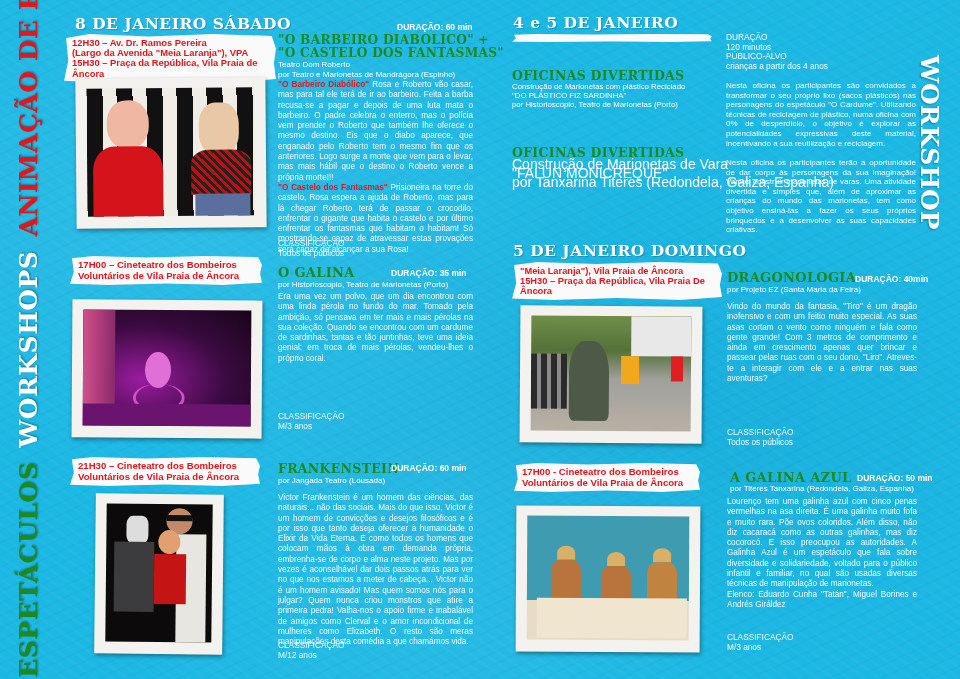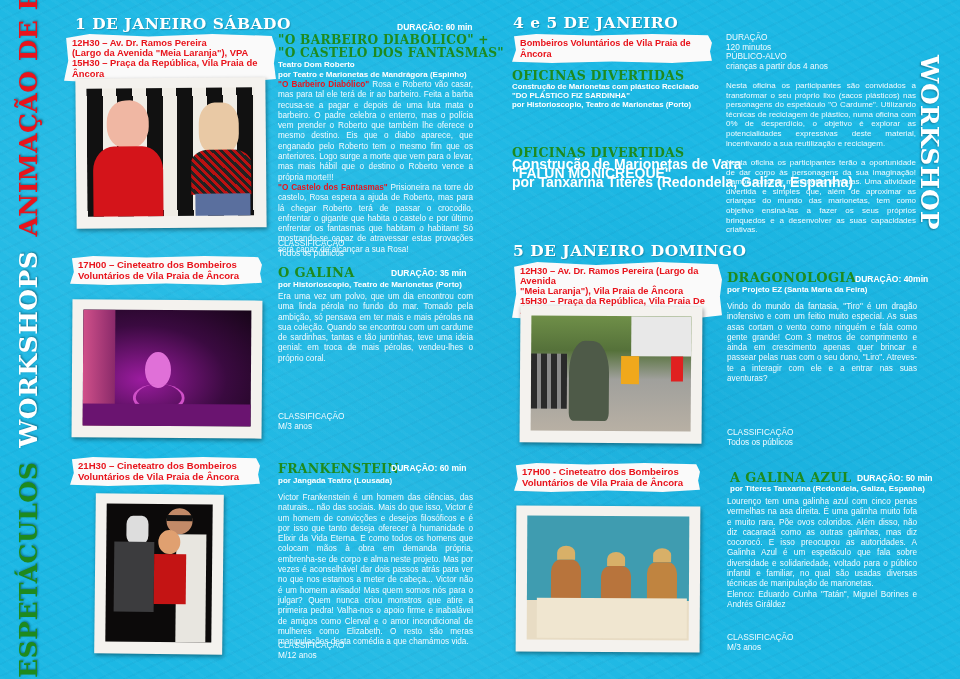--- a/index.html
+++ b/index.html
@@ -21,35 +21,35 @@
 .vright{position:absolute;left:944px;top:55px;transform-origin:0 0;transform:rotate(90deg);
  font-family:"DejaVu Serif",serif;font-weight:bold;font-size:25px;color:#fff;text-shadow:1px 1px 2px rgba(0,0,0,.3);white-space:nowrap}
 .day{font-family:"DejaVu Serif",serif;font-weight:bold;font-size:15.5px;color:#fff;letter-spacing:.5px;text-shadow:1px 1px 1px rgba(0,0,0,.2)}
 .tape{background:#fafafa;color:#e8141c;font-weight:bold;font-size:9.6px;line-height:10.5px;padding:4px 8px;
  clip-path:polygon(1% 8%,12% 0,40% 5%,70% 0,98% 4%,100% 30%,99% 60%,100% 92%,80% 100%,50% 95%,20% 100%,0 96%,2% 55%);
  box-shadow:0 1px 2px rgba(0,0,0,.2)}
 .photo{background:#f4f2ee;padding:10px 11px 12px;box-shadow:1px 2px 4px rgba(0,0,0,.4)}
 .photo .img{width:100%;height:100%}
 .title{font-family:"DejaVu Serif",serif;font-weight:bold;color:#1e8a1e;font-size:13px;letter-spacing:.3px;line-height:13px}
 .dur{font-weight:bold;font-size:8.5px;color:#fff}
-.by{font-weight:bold;font-size:8px;color:#fff;line-height:10px}
+.by{font-weight:normal;font-size:8px;color:#fff;line-height:10px}
 .body{font-size:8.2px;line-height:10.3px;text-align:justify;color:#f2fbff}
 .body b{color:#e8141c}
 .cls{font-size:8.3px;line-height:10.3px;color:#f2fbff}
 </style>
 </head>
 <body>
 
 <div class="vside">
   <span class="green">ESPETÁCULOS</span><span class="white">WORKSHOPS</span><span class="red">ANIMAÇÃO DE RUA</span>
 </div>
 
 <div class="vright">WORKSHOP</div>
 
-<div class="abs day" style="left:75px;top:14px">1 DE JANEIRO SÁBADO</div>
+<div class="abs day" style="left:75px;top:14px">8 DE JANEIRO SÁBADO</div>
 
 <div class="abs tape" style="left:64px;top:34px;width:212px;font-size:9.4px;line-height:10.2px">
   <div>12H30 – Av. Dr. Ramos Pereira</div>
   <div>(Largo da Avenida "Meia Laranja"), VPA</div>
   <div>15H30 – Praça da República, Vila Praia de Âncora</div>
 </div>
 <div class="abs photo" style="left:76px;top:78px;width:190px;height:150px;transform:rotate(-0.5deg)">
   <div class="img" style="background:repeating-linear-gradient(90deg,#111 0 16px,#f0ede6 16px 30px);position:relative;overflow:hidden">
     <div style="position:absolute;left:20px;top:12px;width:42px;height:48px;border-radius:45%;background:#f0b7a3"></div>
     <div style="position:absolute;left:6px;top:58px;width:70px;height:80px;background:#d4141a;border-radius:30% 30% 0 0"></div>
@@ -123,21 +123,20 @@
 <div class="abs body" style="left:278px;top:493px;width:195px">
   <span>Victor Frankenstein é um homem das ciências, das naturais... não das sociais. Mais do que isso, Victor é um homem de convicções e desejos filosóficos e é por isso que tanto deseja oferecer à humanidade o Elixir da Vida Eterna. E como todos os homens que colocam mãos à obra em demanda própria, embrenha-se de corpo e alma neste projeto. Mas por vezes é aconselhável dar dois passos atrás para ver no que nos estamos a meter de cabeça... Victor não é um homem avisado! Mas quem somos nós para o julgar? Quem nunca criou monstros que atire a primeira pedra! Valha-nos o apoio firme e inabalável de amigos como Clerval e o amor incondicional de mulheres como Elizabeth. O resto são meras manipulações desta comédia a que chamámos vida.</span>
 </div>
 <div class="abs cls" style="left:278px;top:640px">
   <div>CLASSIFICAÇÃO</div>
   <div>M/12 anos</div>
 </div>
 
 <div class="abs day" style="left:513px;top:13px">4 e 5 DE JANEIRO</div>
 <div class="abs tape" style="left:512px;top:34px;width:200px;font-size:9.2px">
-  <div>Bombeiros Voluntários de Vila Praia de Âncora</div>
 </div>
 <div class="abs cls" style="left:726px;top:33px;line-height:9.7px">
   <div>DURAÇÃO</div>
   <div>120 minutos</div>
   <div>PÚBLICO-ALVO</div>
   <div>crianças a partir dos 4 anos</div>
 </div>
 
 <div class="abs title" style="left:512px;top:69px;font-size:12.5px">OFICINAS DIVERTIDAS</div>
 <div class="abs by" style="left:512px;top:83px;line-height:8.8px;font-size:7.8px">
@@ -151,21 +150,20 @@
 <div class="abs by" style="left:512px;top:160px;line-height:8.8px;font-size:14px">
   <div>Construção de Marionetas de Vara</div>
   <div>"FAI UN MONICREQUE"</div>
   <div>por Tanxarina Titeres (Redondela, Galiza, Espanha)</div>
 </div>
 <div class="abs body" style="left:726px;top:158px;width:190px;line-height:9.6px;font-size:8px">Nesta oficina os participantes terão a oportunidade de dar corpo às personagens da sua imaginação! Vamos construir marionetas de varas. Uma atividade divertida e simples que, além de aproximar as crianças do mundo das marionetas, tem como objetivo ensiná-las a fazer os seus próprios brinquedos e a desenvolver as suas capacidades criativas.</div>
 
 <div class="abs day" style="left:513px;top:241px">5 DE JANEIRO DOMINGO</div>
 
 <div class="abs tape" style="left:512px;top:262px;width:210px;font-size:9.3px;line-height:10px">
-  <div>12H30 – Av. Dr. Ramos Pereira (Largo da Avenida</div>
   <div>"Meia Laranja"), Vila Praia de Âncora</div>
   <div>15H30 – Praça da República, Vila Praia De Âncora</div>
 </div>
 <div class="abs photo" style="left:520px;top:306px;width:182px;height:137px;transform:rotate(0.4deg)">
   <div class="img" style="background:linear-gradient(180deg,#6f8f48 0,#55713a 30%,#a0a09c 55%,#b8b0a4 100%);position:relative;overflow:hidden">
     <div style="position:absolute;right:0;top:0;width:60px;height:40px;background:#e8e8e8"></div>
     <div style="position:absolute;left:38px;top:25px;width:40px;height:80px;background:#4e5a48;border-radius:40% 40% 10% 10%"></div>
     <div style="position:absolute;left:90px;top:40px;width:18px;height:28px;background:#f0a81c"></div>
     <div style="position:absolute;left:140px;top:40px;width:12px;height:25px;background:#e02020"></div>
     <div style="position:absolute;left:0;top:38px;width:36px;height:55px;background:repeating-linear-gradient(90deg,#2a2a2a 0 6px,#8a8a8a 6px 10px)"></div>

